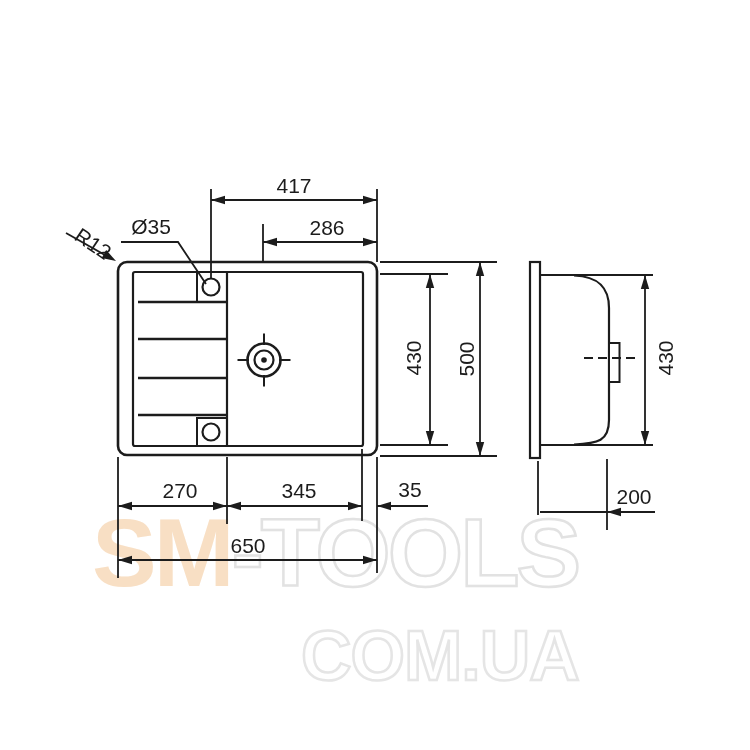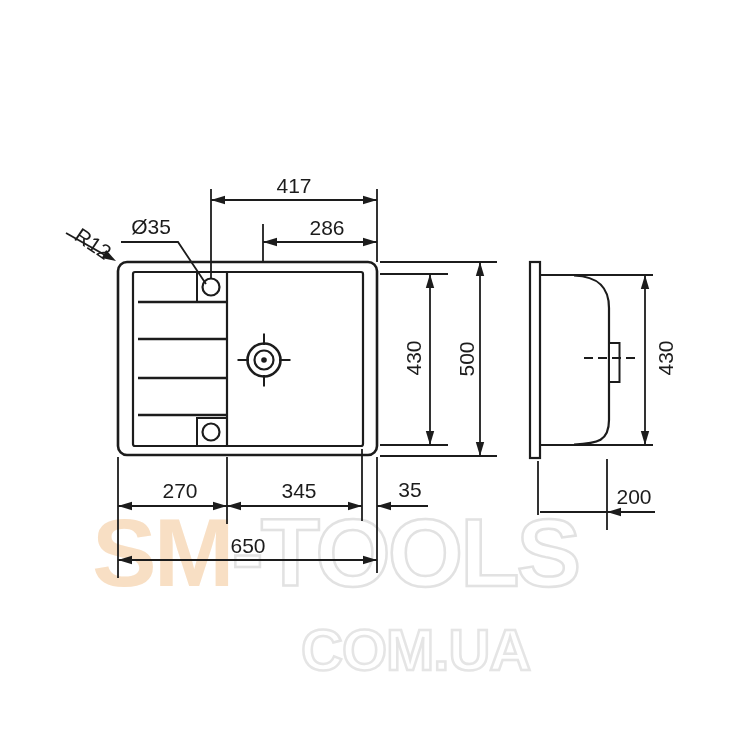--- a/index.html
+++ b/index.html
@@ -3,21 +3,21 @@
 <meta charset="utf-8">
 <style>
   html,body{margin:0;padding:0;background:#ffffff;}
   #canvas{position:relative;width:750px;height:750px;background:#ffffff;overflow:hidden;
           font-family:"Liberation Sans", sans-serif;}
   
   #watermark1{position:absolute;left:92px;top:504px;font-size:97px;font-weight:bold;
               letter-spacing:-3px;line-height:1;white-space:nowrap;z-index:1;}
   #watermark1 .wm-solid{color:#f8dfc4;}
   #watermark1 .wm-outline{color:#ffffff;-webkit-text-stroke:2.5px #e2e2e2;}
-  #watermark2{position:absolute;left:301px;top:621px;font-size:58px;font-weight:bold;
+  #watermark2{position:absolute;left:301px;top:621px;font-size:70px;font-weight:bold;
               letter-spacing:-1px;line-height:1;white-space:nowrap;color:#ffffff;
               -webkit-text-stroke:2.5px #e5e5e5;z-index:1;}
   svg#drawing{position:absolute;left:0;top:0;z-index:2;}
   text{font-family:"Liberation Sans", sans-serif;font-size:21px;fill:#1c1c1c;}
 </style>
 </head>
 <body>
 
 <div id="canvas">
 

